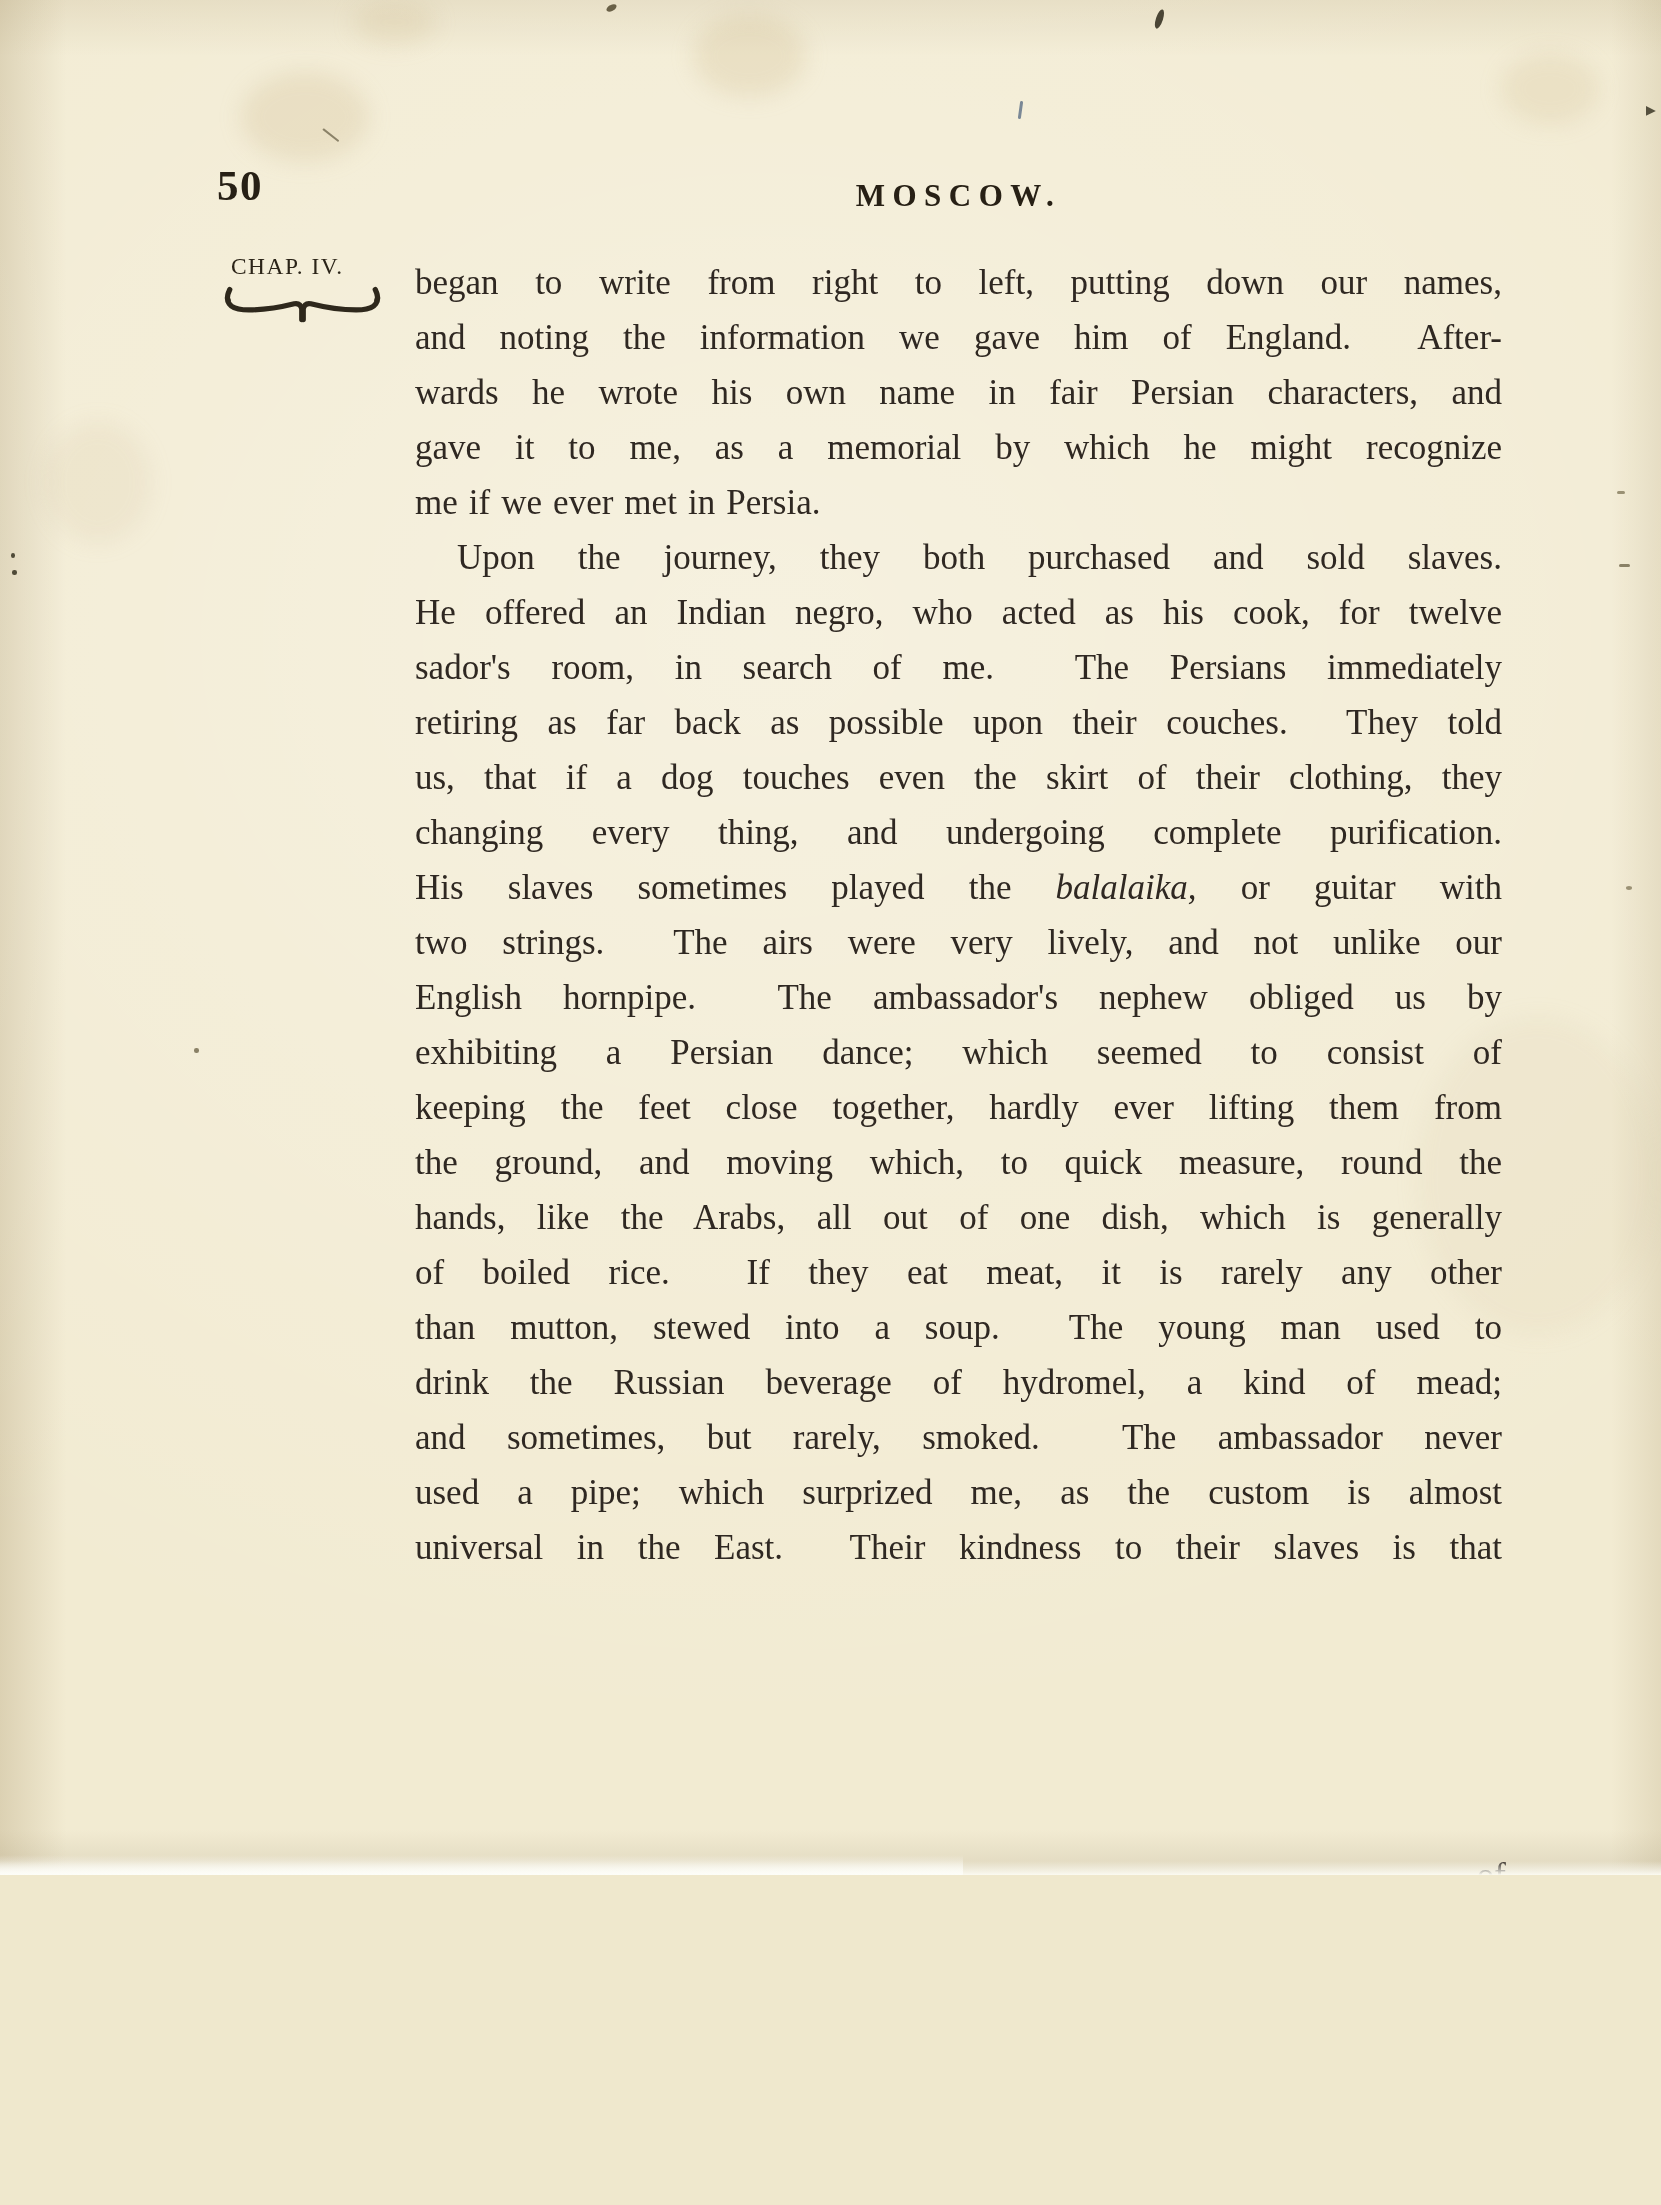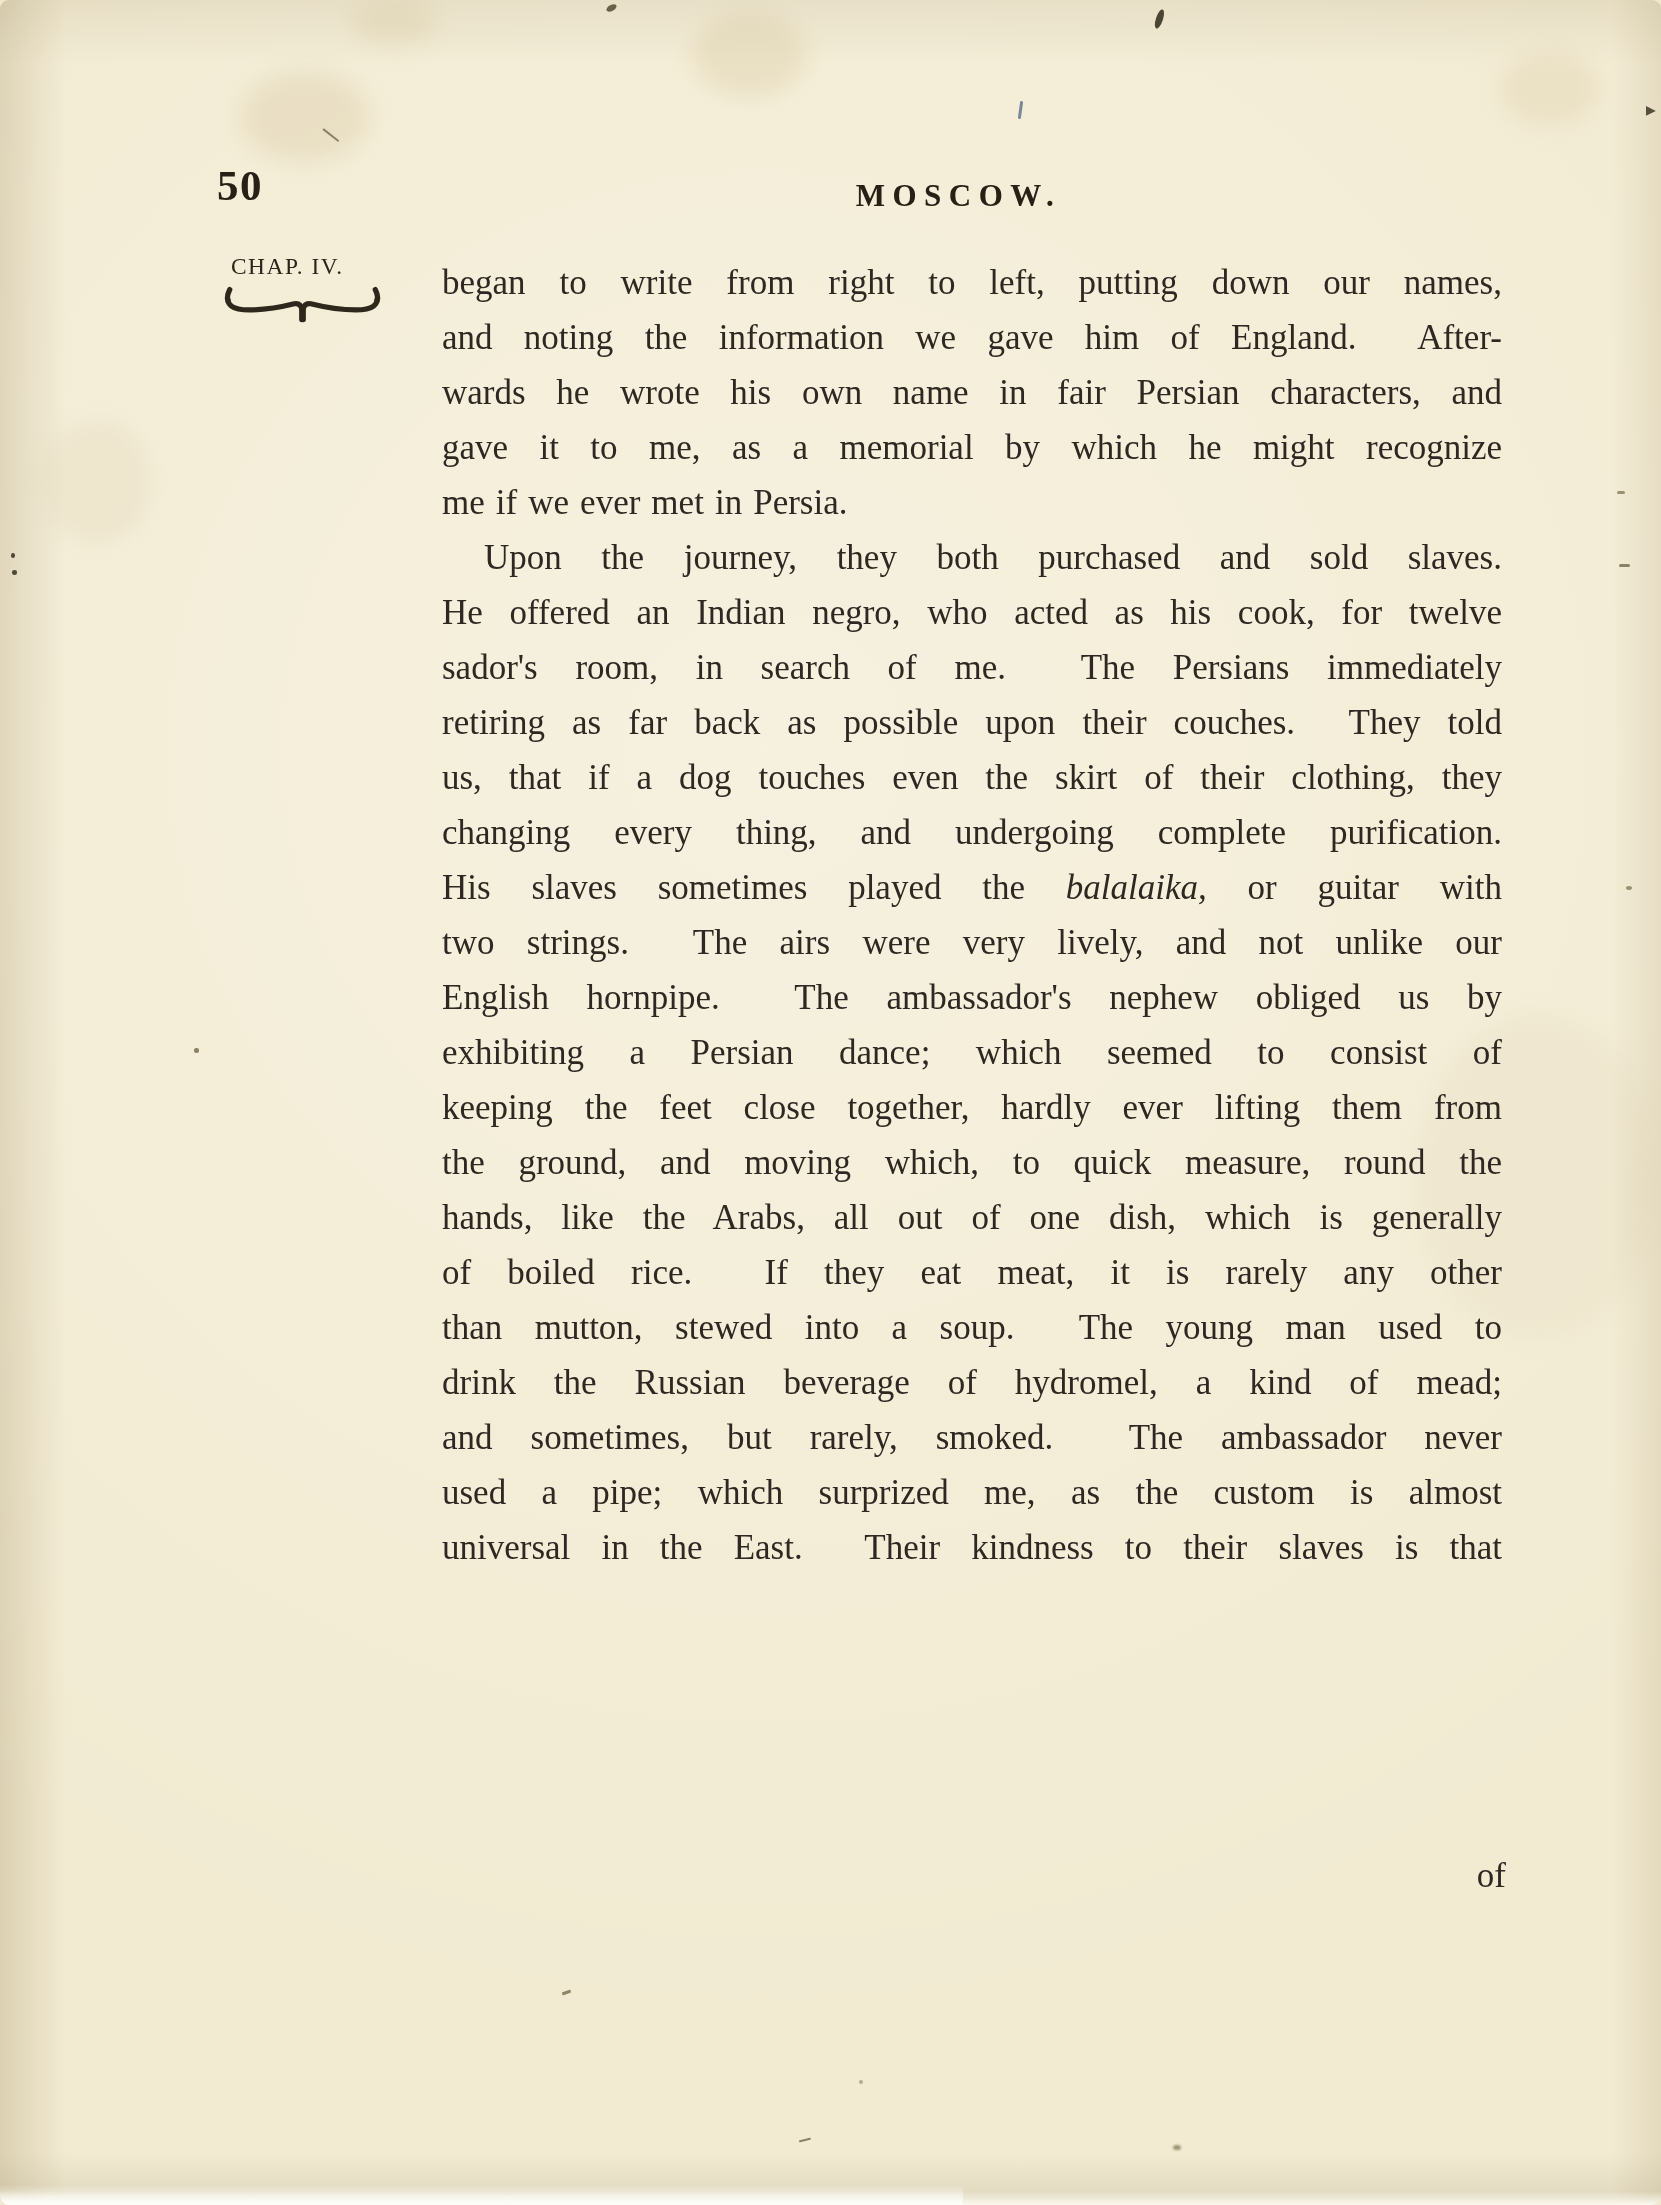--- a/index.html
+++ b/index.html
@@ -3,32 +3,31 @@
 <meta charset="utf-8">
 <style>
   html, body {
     margin: 0;
     padding: 0;
     background: #efe8cd;
   }
   .page {
     position: relative;
     width: 1661px;
-    height: 2205px;
+    height: 1875px;
     overflow: hidden;
     font-family: "Liberation Serif", serif;
     color: #2f2822;
     background:
       radial-gradient(130% 95% at 46% 34%, rgba(255,255,255,0.30) 0%, rgba(255,255,255,0) 62%),
       linear-gradient(90deg,  rgba(168,148,106,0.30) 0%, rgba(168,148,106,0) 4%),
       linear-gradient(270deg, rgba(168,148,106,0.20) 0%, rgba(168,148,106,0) 3%),
       linear-gradient(180deg, rgba(168,148,106,0.18) 0%, rgba(168,148,106,0) 3%),
       linear-gradient(0deg,   rgba(150,138,112,0.22) 0%, rgba(150,138,112,0) 2.4%),
       #f2ebd2;
-    border-radius: 9px;
   }
   
   .page-number {
     position: absolute;
     left: 217px;
     top: 161px;
     font-size: 43px;
     font-weight: 700;
     letter-spacing: 1.5px;
     color: #272015;
@@ -67,21 +66,20 @@
     width: 1087px;
     font-size: 35px;
     line-height: 55px;
     word-spacing: 2.3px;
     color: #2f2822;
   }
   .body-text .line {
     text-align: justify;
     text-align-last: justify;
     white-space: pre-wrap;
-    margin-left: 27px;
   }
   .body-text .line.no-just {
     text-align-last: left;
   }
   .body-text .line.indent {
     text-indent: 42px;
   }
   .catchword {
     position: absolute;
     left: 415px;

